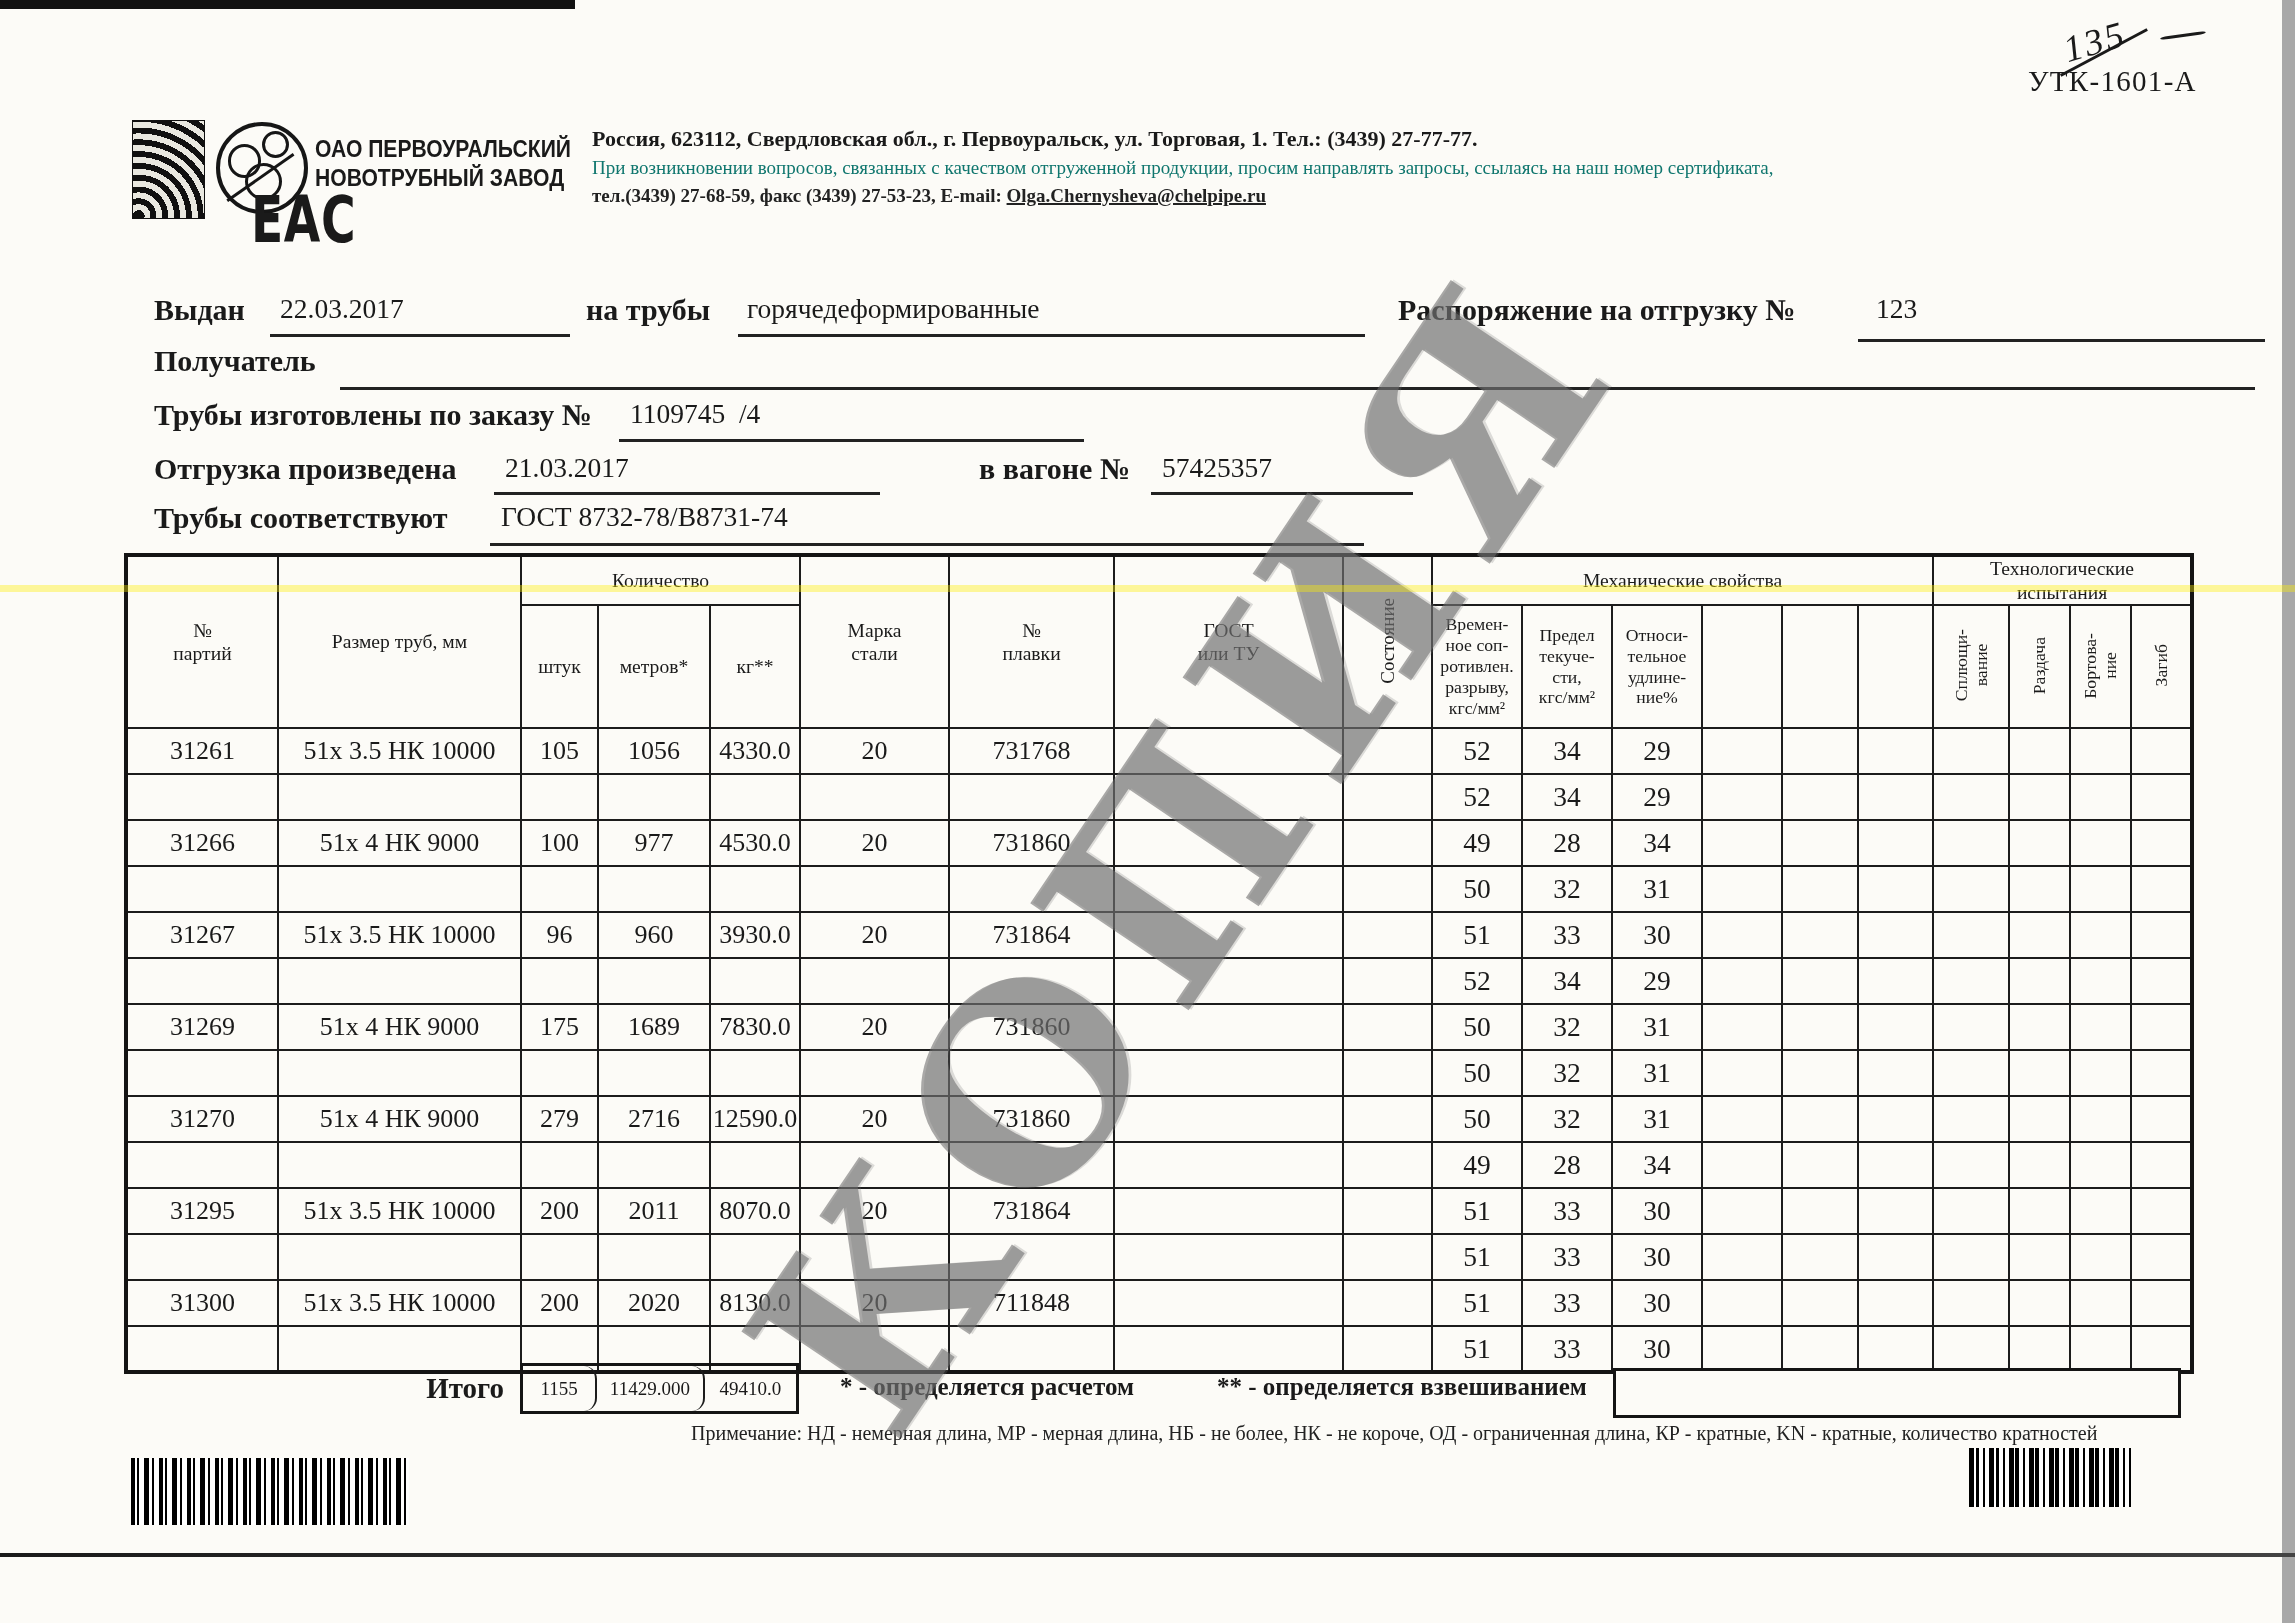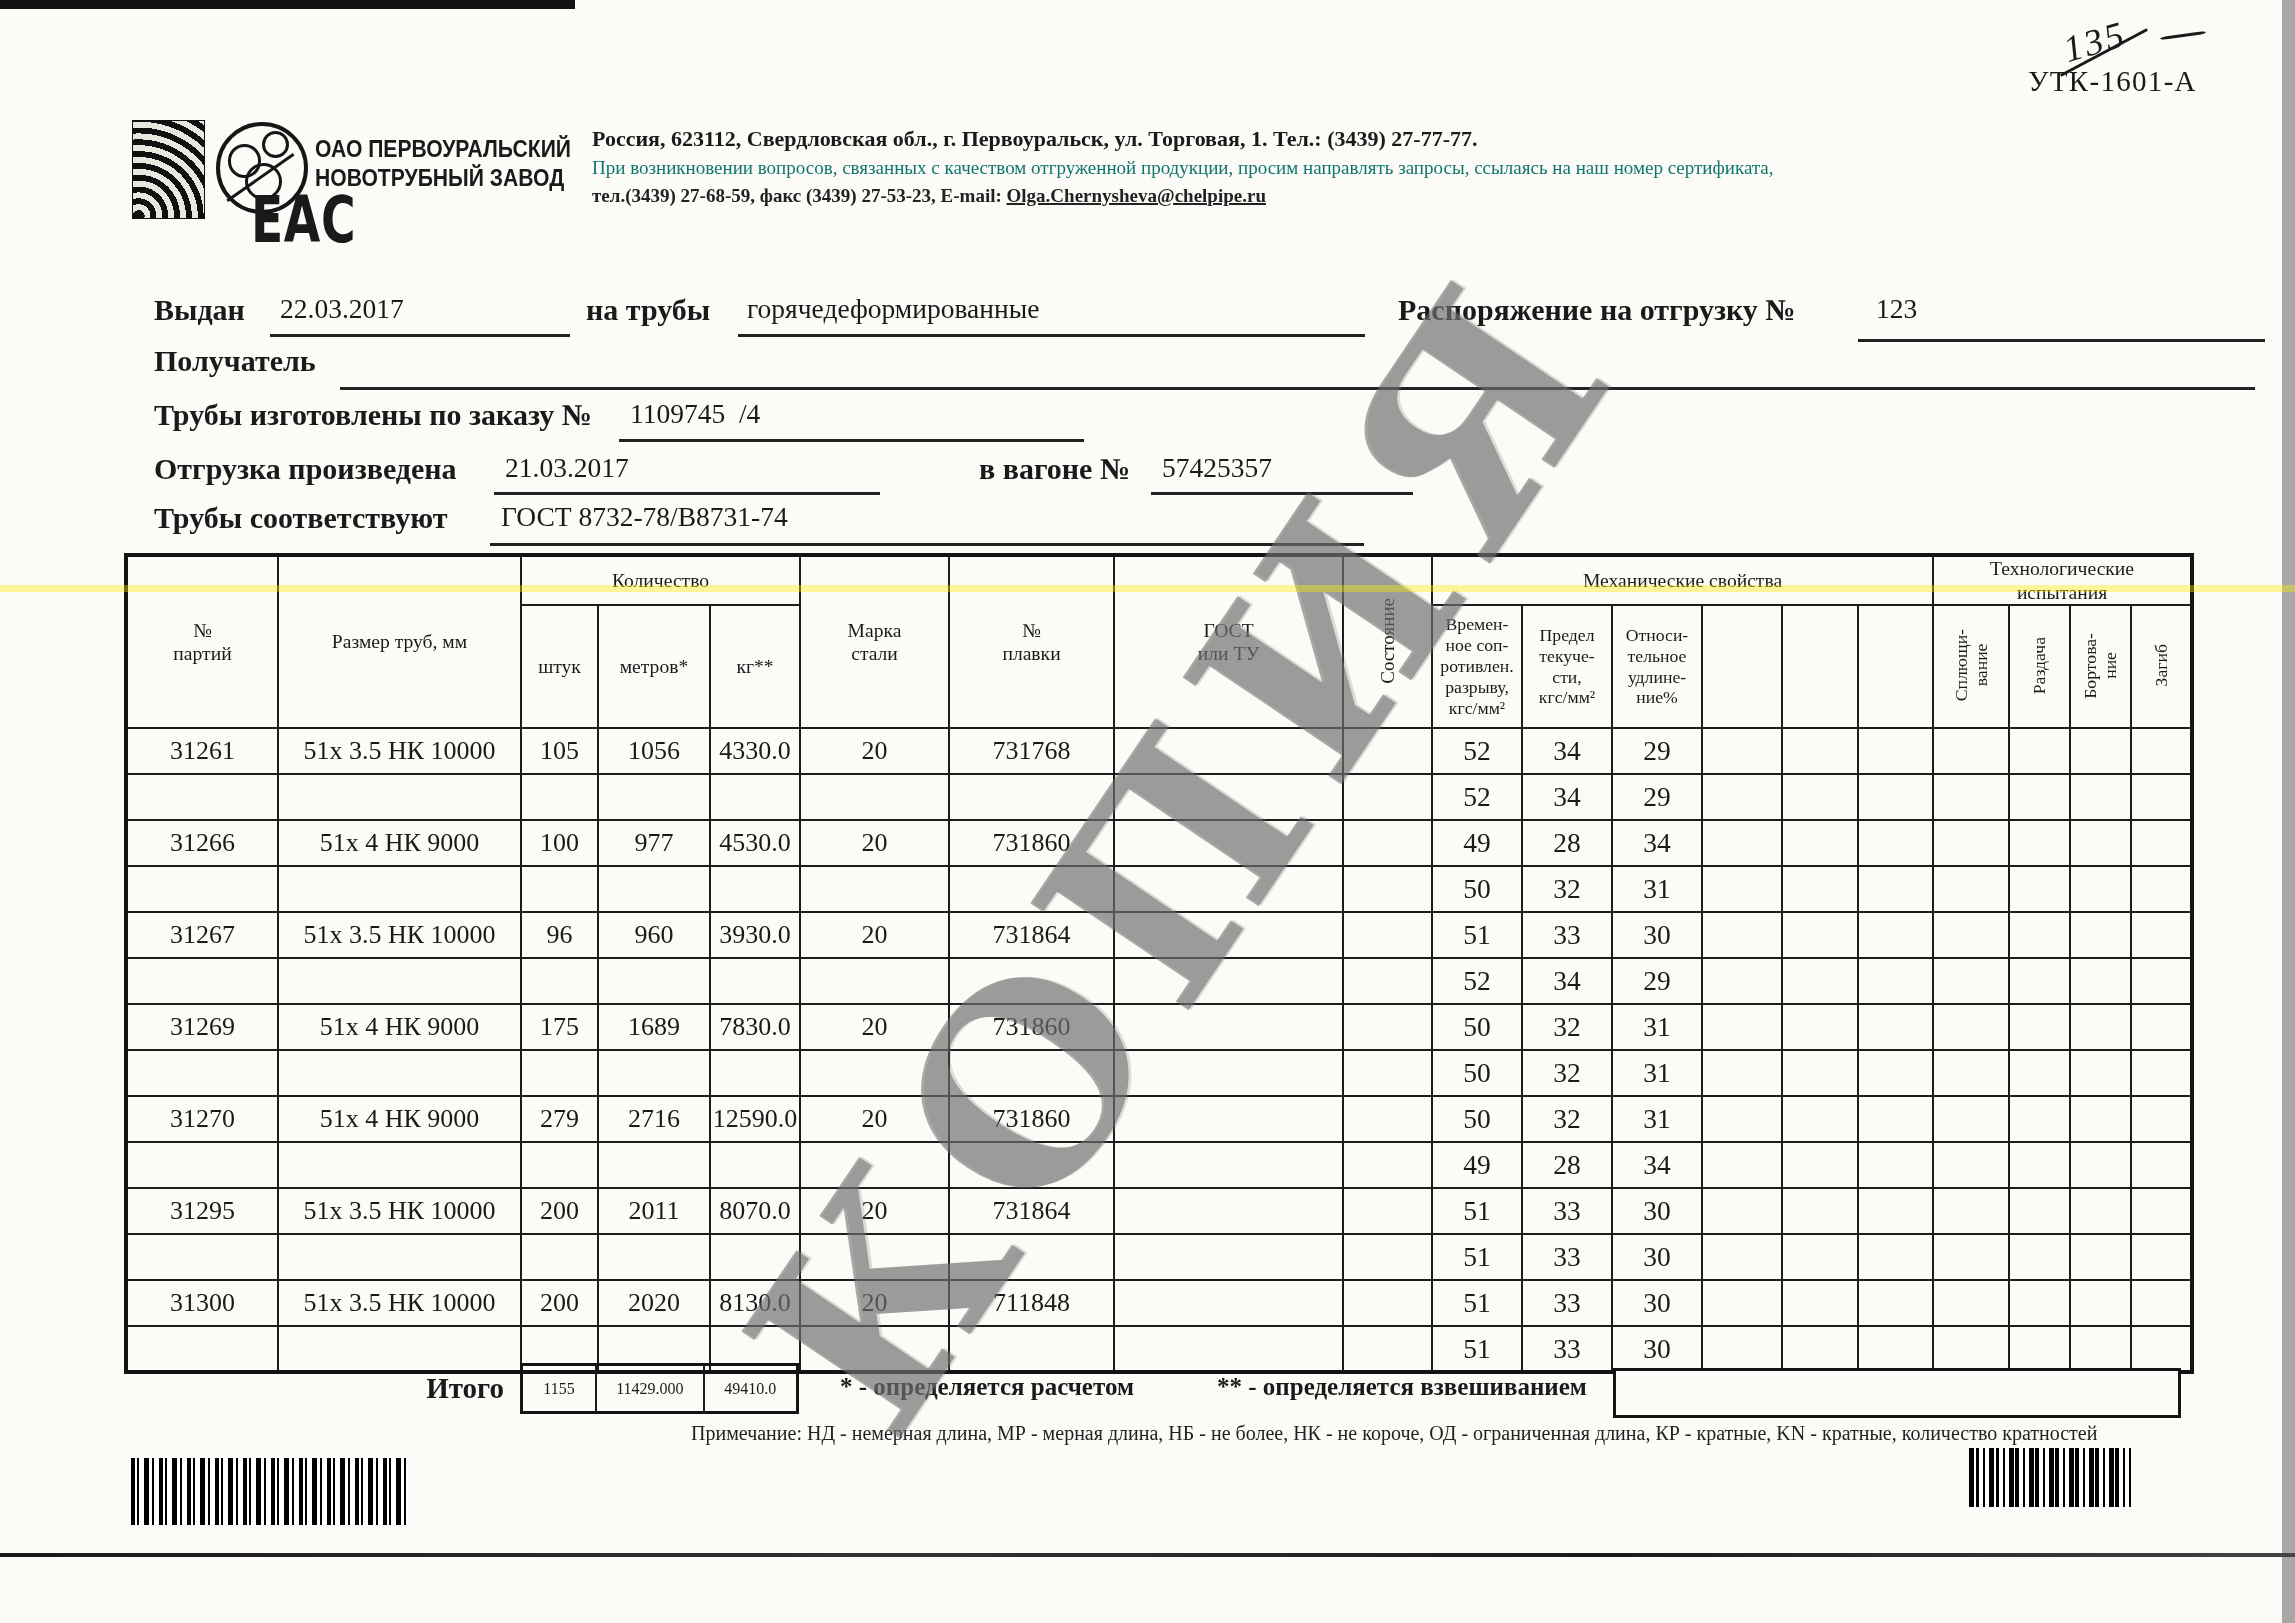--- a/index.html
+++ b/index.html
@@ -55,21 +55,21 @@
   .vert{writing-mode:vertical-rl;transform:rotate(180deg);white-space:pre-line;display:inline-block;
       line-height:1.15;font-size:19px;}
   table.cert tbody tr{height:46px;}
   table.cert tbody td{font-size:26px;}
   table.cert td.mech{font-size:27.5px;}
 
   
   .totals-label{left:327px;top:1372px;width:177px;text-align:right;font-size:29px;font-weight:bold;}
   .totals-box{left:520px;top:1363px;width:279px;height:51px;border:3.3px solid #141414;display:flex;box-sizing:border-box;}
   .totals-box .tcell{border-right:2.6px solid #1c1c1c;display:flex;align-items:center;justify-content:center;
-      font-size:16px;box-sizing:border-box;}
+      font-size:19px;box-sizing:border-box;border-radius:13px;}
   .totals-box .tcell:last-child{border-right:none;}
   .note1{left:840px;top:1373px;font-size:25px;font-weight:bold;}
   .note2{left:1217px;top:1373px;font-size:25px;font-weight:bold;}
   .empty-box{left:1613px;top:1368px;width:568px;height:50px;border:3.3px solid #141414;box-sizing:border-box;background:#fcfbf7;}
   .prim{left:691px;top:1422px;font-size:20px;font-weight:normal;color:#222;white-space:pre;}
 
   .barcode{background:repeating-linear-gradient(90deg,#000 0 3.9px,#fff 3.9px 5.9px,#000 5.9px 7.9px,#fff 7.9px 13px,
       #000 13px 18.3px,#fff 18.3px 21px,#000 21px 23px,#fff 23px 28px);}
   .barcode-left{left:131px;top:1458px;width:278px;height:67px;}
   .barcode-right{left:1969px;top:1448px;width:162px;height:59px;background:repeating-linear-gradient(90deg,

